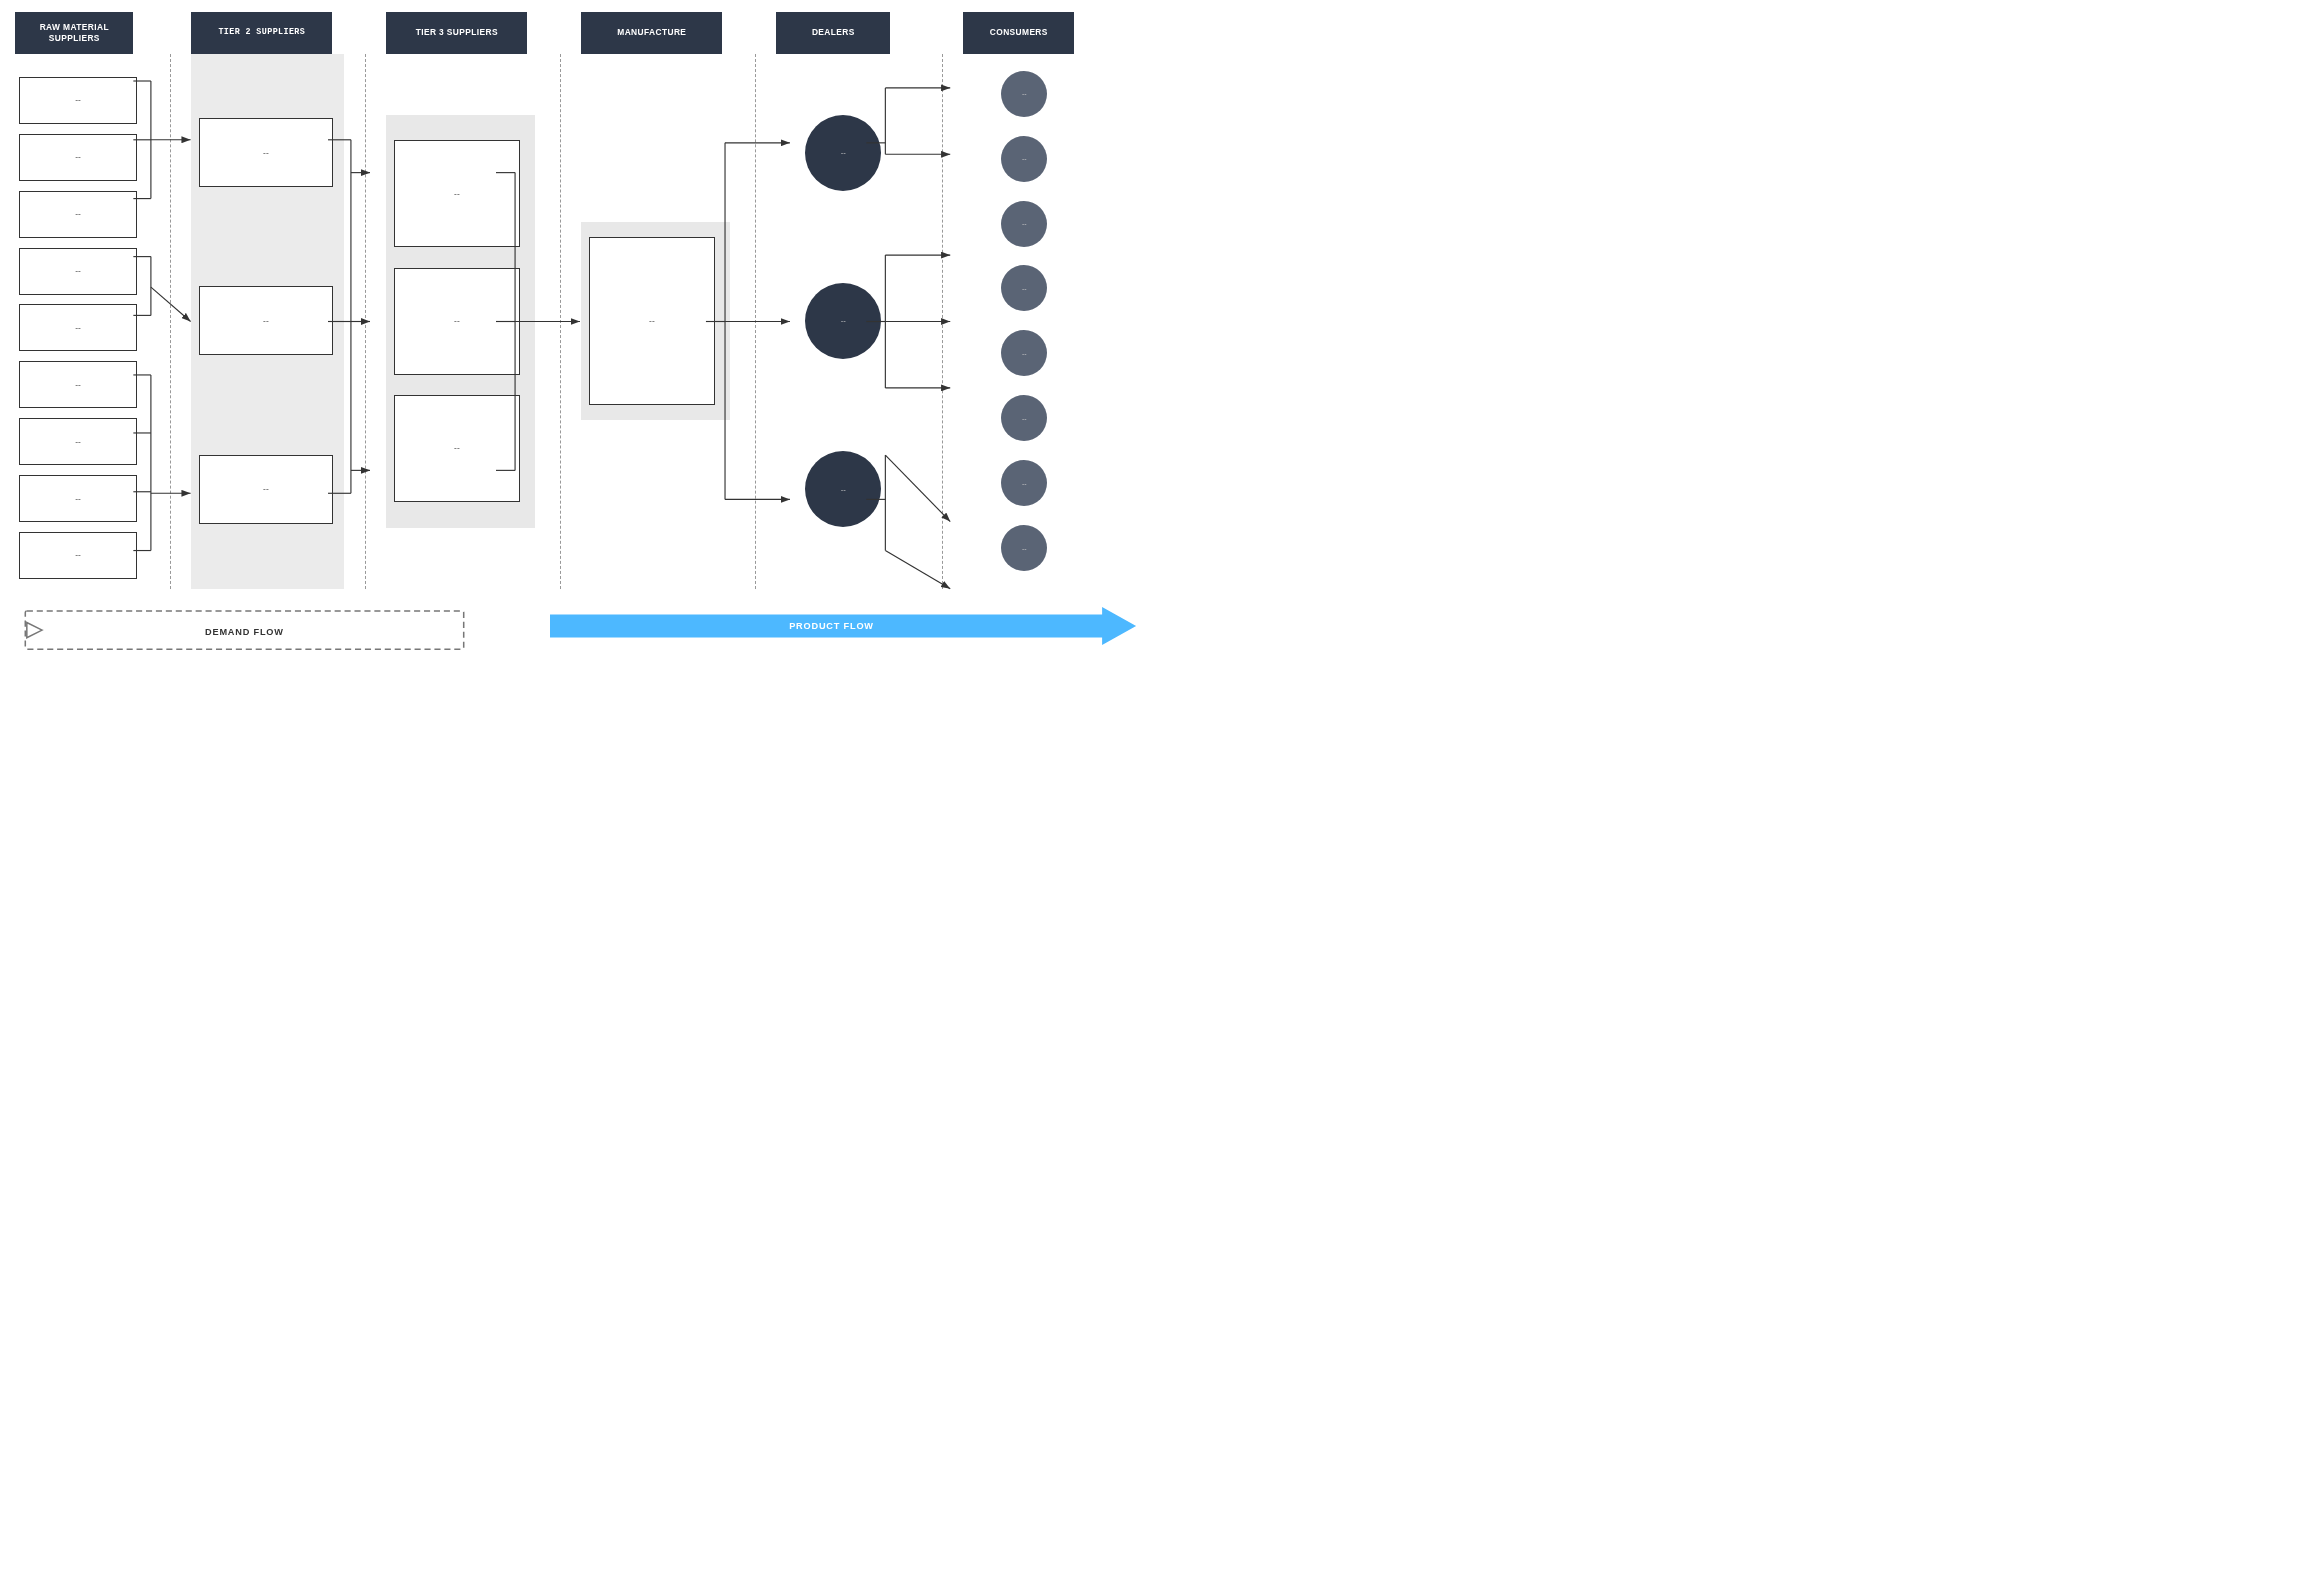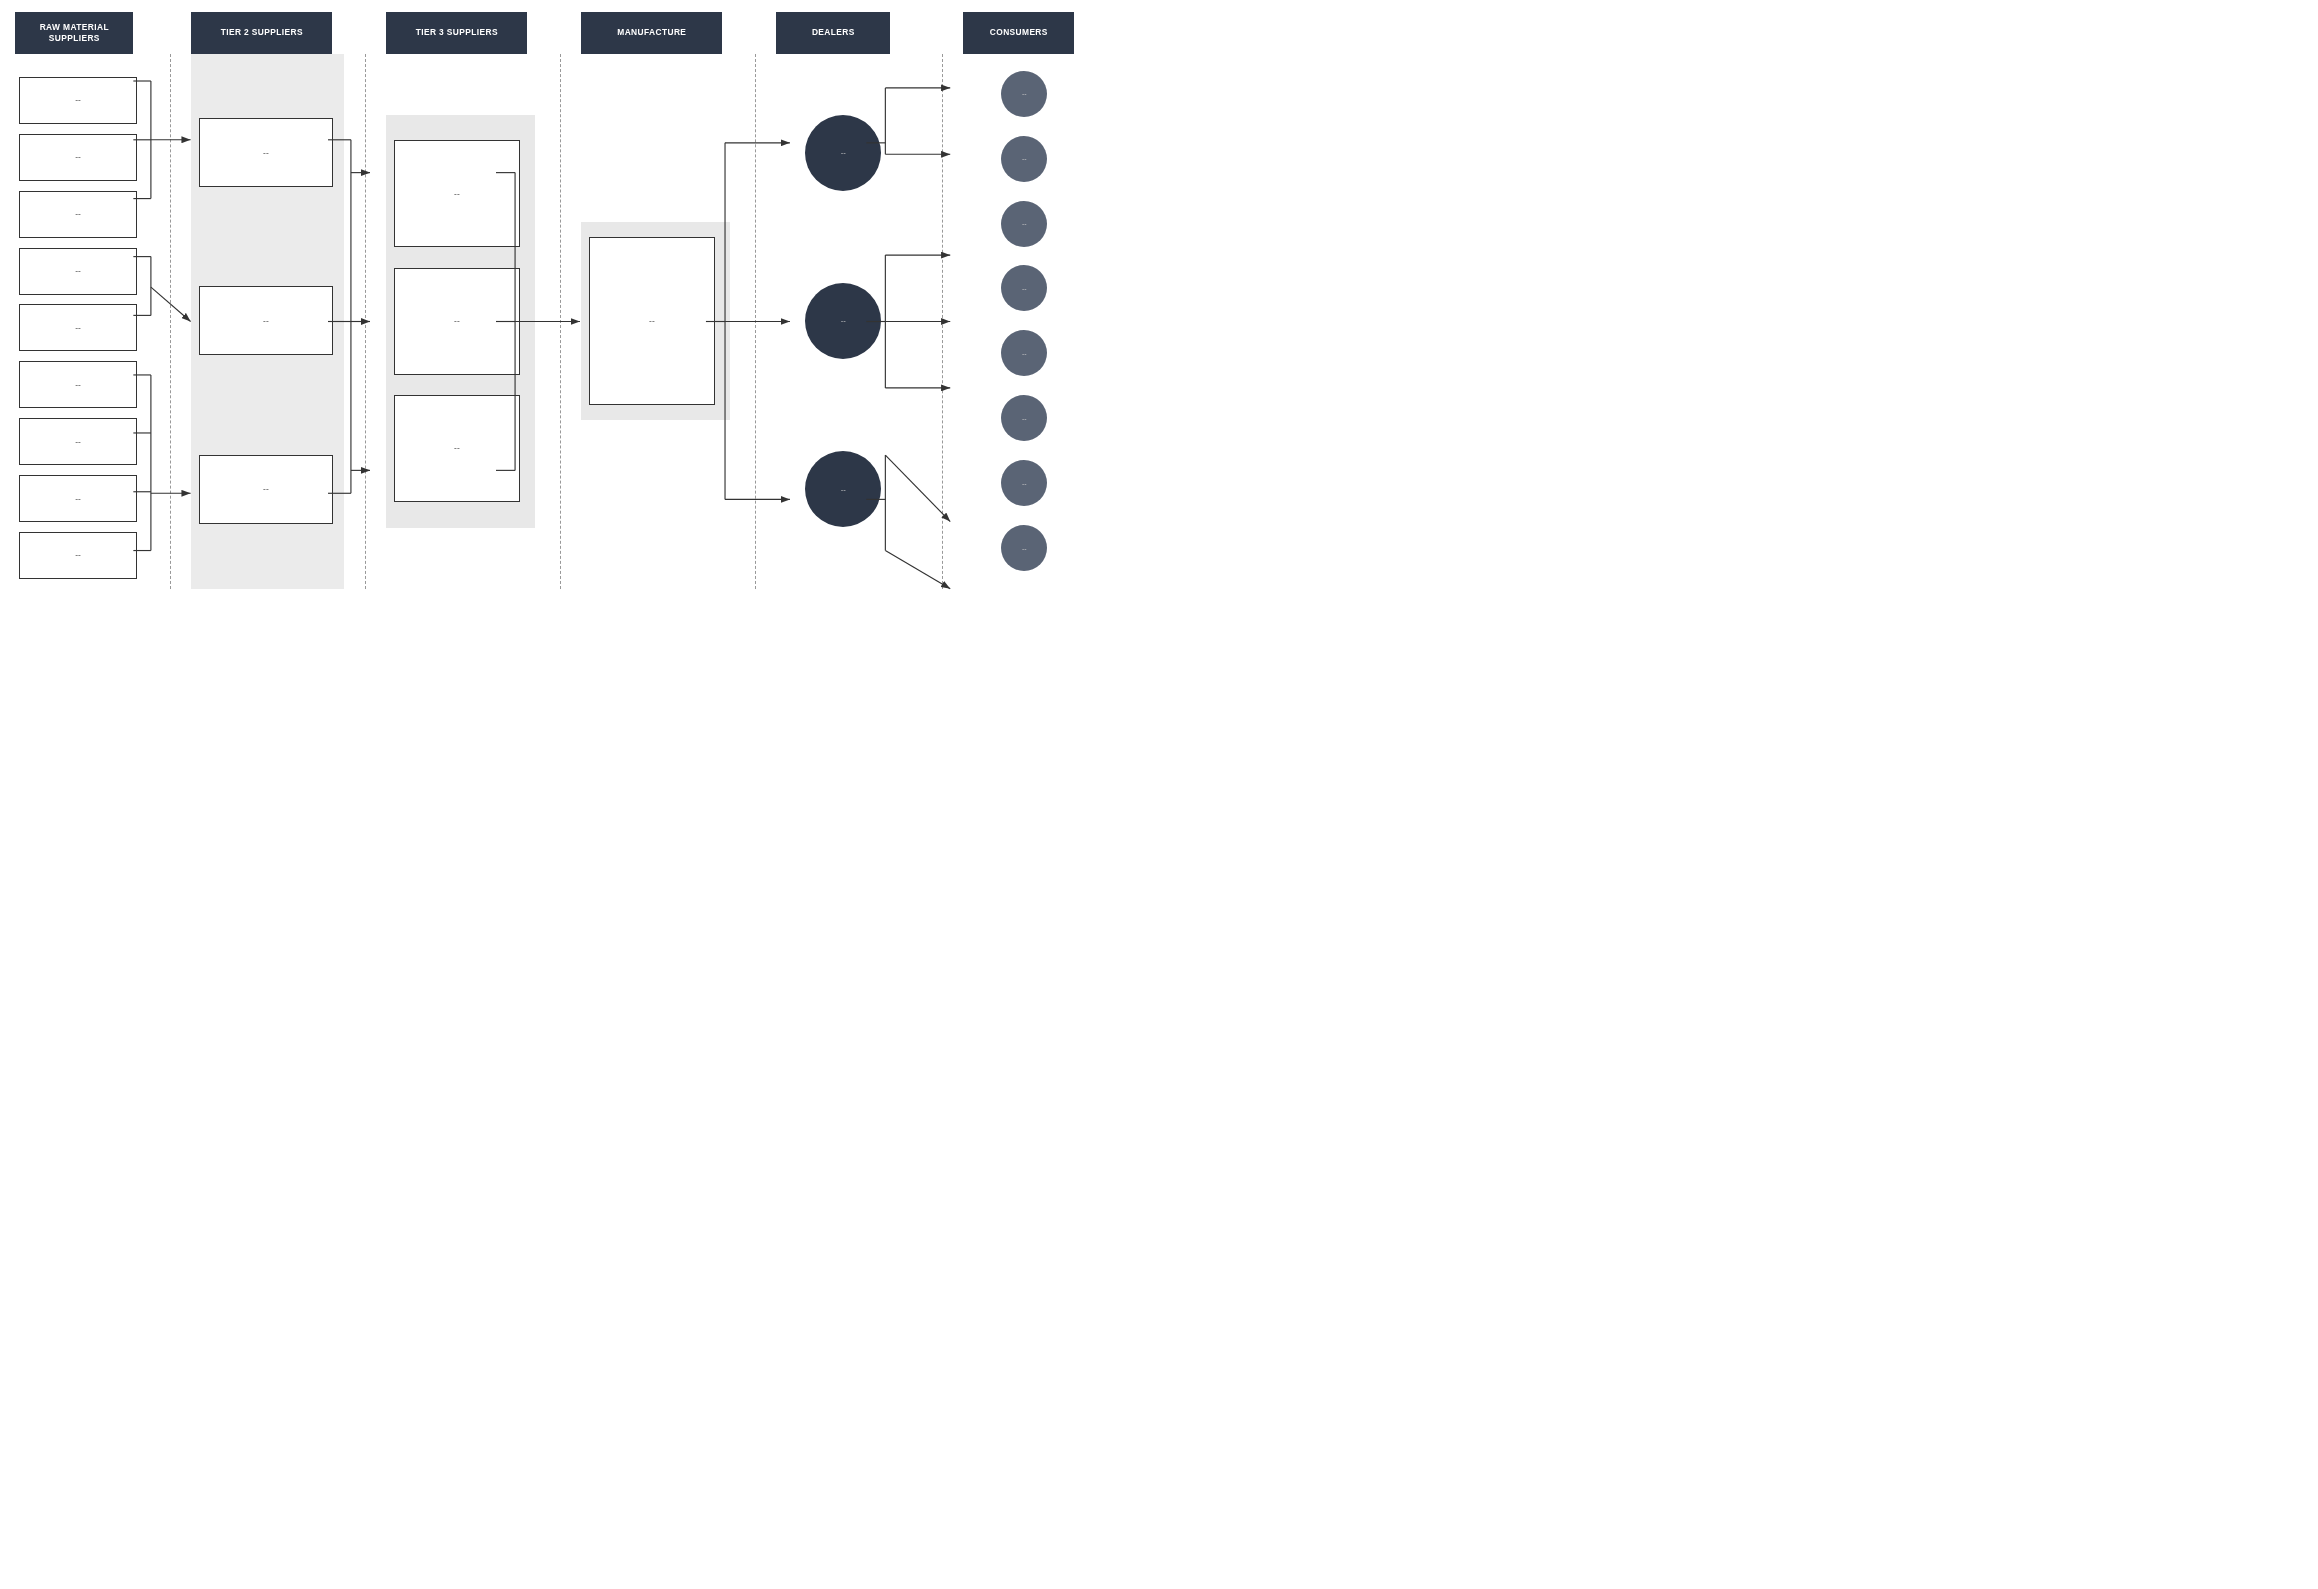--- a/index.html
+++ b/index.html
@@ -301,21 +301,21 @@
     </div>
 
     <div class="sep-col" style="width:42px;flex-shrink:0;">
       <div class="sep-header"></div>
       <div class="sep-body" style="height:535px;">
         <div class="dashed-line"></div>
       </div>
     </div>
 
     <div class="col-wrapper" style="width:153px;flex-shrink:0;">
-      <div class="header-cell" style="width:141px;">
+      <div class="header-cell" style="width:141px;font-family:Liberation Mono, monospace;">
         <span>TIER 2 SUPPLIERS</span>
       </div>
       <div class="tier2-content">
         <div class="tier2-box">
             <span>--</span>
           </div>
         <div class="tier2-box">
             <span>--</span>
           </div>
         <div class="tier2-box">
@@ -491,14 +491,37 @@
       <line x1="1140" y1="263" x2="1140" y2="437" stroke="#333" stroke-width="1.5"></line>
 
       <line x1="1115" y1="583" x2="1140" y2="583" stroke="#333" stroke-width="1.5"></line>
       <line x1="1140" y1="525" x2="1225" y2="612" stroke="#333" stroke-width="1.5" marker-end="url(#arrowhead)"></line>
       <line x1="1140" y1="650" x2="1225" y2="700" stroke="#333" stroke-width="1.5" marker-end="url(#arrowhead)"></line>
       <line x1="1140" y1="525" x2="1140" y2="650" stroke="#333" stroke-width="1.5"></line>
     </svg>
 
   </div>
 
+  <div class="flow-row" style="display:flex;align-items:center;margin-top:11.5px;gap:0;">
+
+    <div class="demand-flow-area" style="width:443px;position:relative;height:50px;">
+      <svg width="443" height="50" xmlns="http://www.w3.org/2000/svg" viewBox="0 0 580 65">
+
+        <rect x="3" y="5" width="574" height="50" fill="none" stroke="#777" stroke-width="2" stroke-dasharray="8,5" rx="2"></rect>
+
+        <polygon points="25,30 5,20 5,40" fill="none" stroke="#777" stroke-width="2"></polygon>
+      </svg>
+      <div class="demand-label" style="position:absolute;top:50%;left:50%;transform:translate(-50%,-50%);font-weight:700;font-size:9.2px;color:#333;letter-spacing:0.8px;white-space:nowrap;">
+        <span>DEMAND FLOW</span>
+      </div>
+    </div>
+
+    <div style="width:61px;"></div>
+
+    <div class="product-flow-area" style="flex:1;position:relative;height:50px;">
+      <div style="width:100%;height:38px;background:#4db8ff;clip-path:polygon(0 20%,calc(100% - 34px) 20%,calc(100% - 34px) 0%,100% 50%,calc(100% - 34px) 100%,calc(100% - 34px) 80%,0 80%);display:flex;align-items:center;justify-content:center;">
+        <span style="font-weight:700;font-size:9.2px;color:#fff;letter-spacing:0.8px;margin-right:23px;">PRODUCT FLOW</span>
+      </div>
+    </div>
+
+  </div>
 </div>
 
 
 </body></html>

